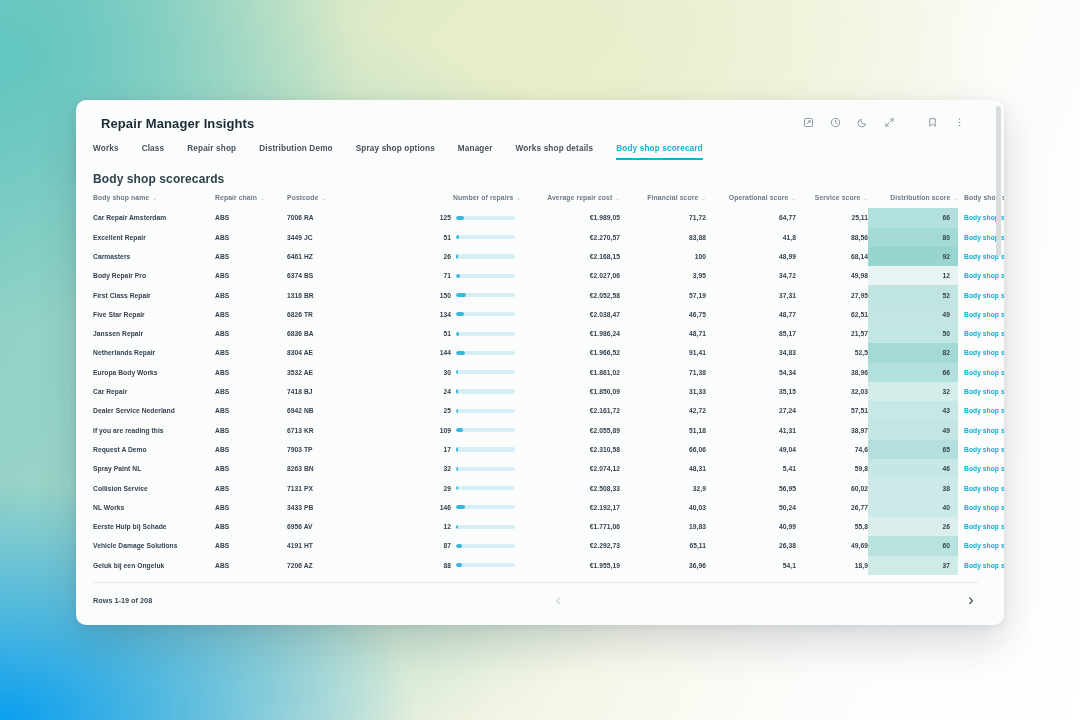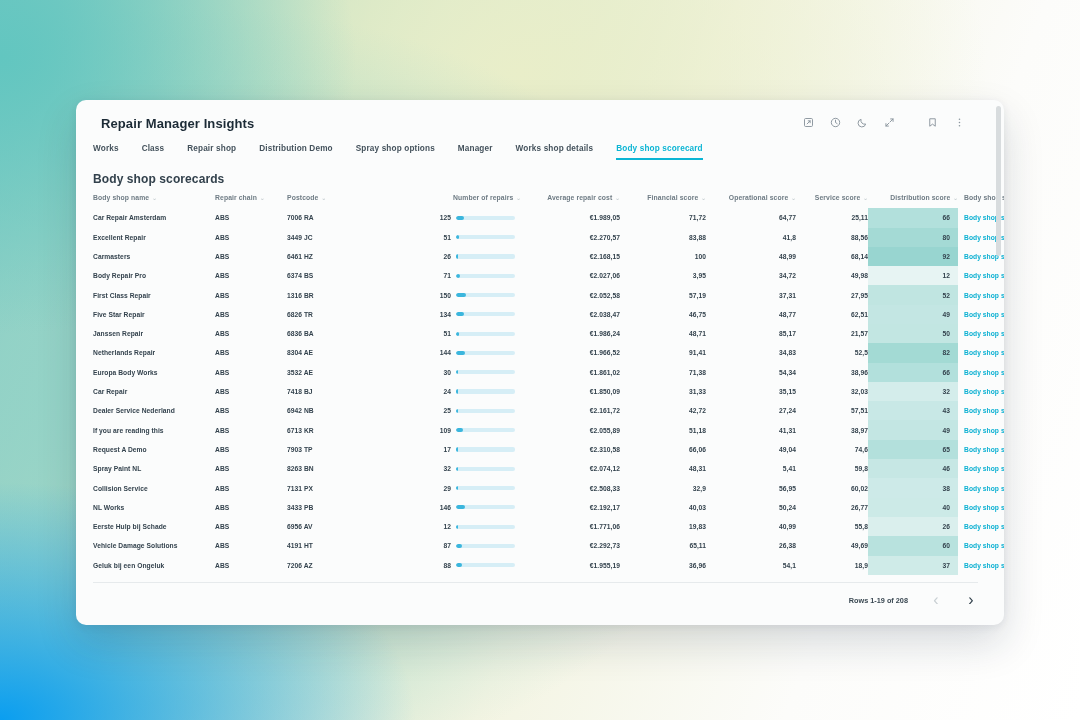--- a/index.html
+++ b/index.html
@@ -226,22 +226,22 @@
   
   .footer {
     position: absolute;
     left: 17px;
     right: 26px;
     bottom: 18px;
     border-top: 1px solid #e6eaec;
     padding-top: 10px;
     display: flex;
     align-items: center;
-    justify-content: flex-end;
-    gap: 21px;
+    justify-content: space-between;
+    gap: 8px;
   }
   .rows-label {
     font-size: 7.3px;
     font-weight: bold;
     color: #3a4852;
   }
   .pager {
     width: 14px; height: 14px;
     display: flex; align-items: center; justify-content: center;
     cursor: pointer;

